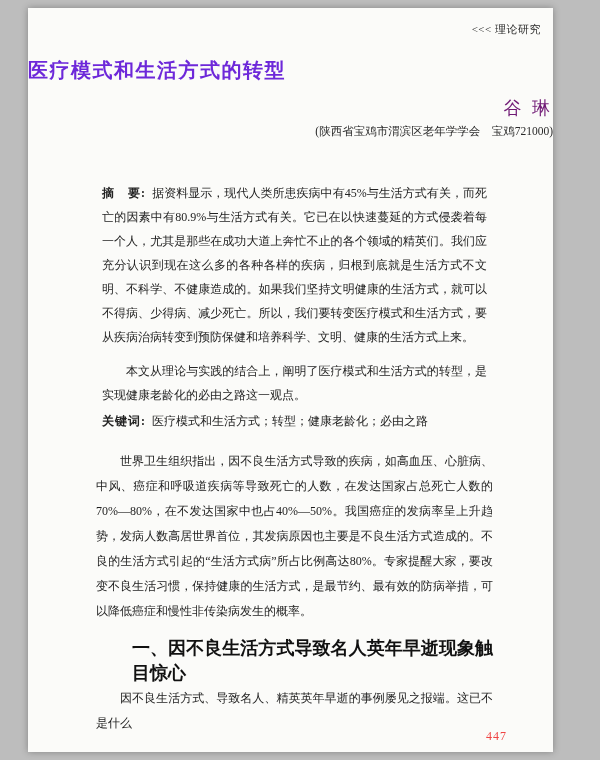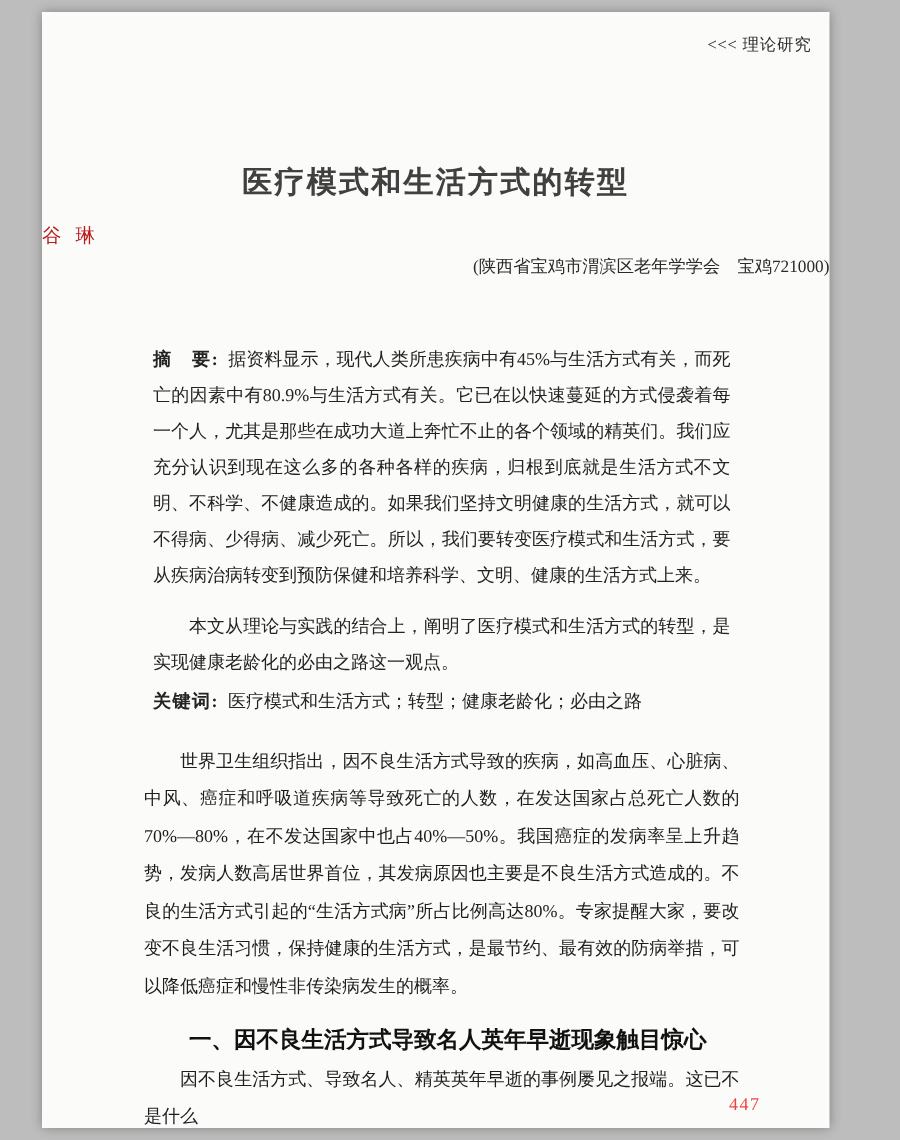--- a/index.html
+++ b/index.html
@@ -16,30 +16,30 @@
     background:#fbfbf9;
     color:#1e1e1e;
     box-shadow:0 0 7px rgba(0,0,0,.3);
     overflow:hidden;
   }
   .page-header {
     position:absolute; top:14px; right:12px;
     font-size:11px; letter-spacing:.5px; color:#2b2b2b;
   }
   .title {
-    padding-top:100px;
-    text-align:center;
+    padding-top:48px;
+    text-align:left;
     font-size:20px; font-weight:bold;
     line-height:28px; letter-spacing:1.5px;
-    color:#404040;
+    color:#6d28d9;
   }
   .title span { display:block; }
   .author {
-    margin-top:12px; text-align:left;
-    font-size:13px; letter-spacing:3px; color:#b91c1c;
+    margin-top:12px; text-align:right;
+    font-size:18px; letter-spacing:3px; color:#701a75;
   }
   .affiliation {
     margin-top:4px; text-align:right;
     font-size:11.5px; color:#2a2a2a;
   }
   .abstract-block {
     margin:42px 66px 0 74px;
     font-size:12px; line-height:24px;
     text-align:justify; color:#232323;
   }
@@ -49,21 +49,21 @@
   .para2 { margin-top:10px; text-indent:2em; }
   .keywords { margin-top:2px; }
   .body-text {
     margin:16px 60px 0 68px;
     font-size:12px; line-height:25px;
     text-align:justify; color:#1d1d1d;
   }
   .indent { text-indent:2em; }
   .section {
     margin-top:12px; padding-left:2em;
-    font-size:15px; font-weight:bold; line-height:25px;
+    font-size:18px; font-weight:bold; line-height:25px;
     color:#111;
   }
   .page-number {
     position:absolute; right:46px; bottom:8px;
     font-size:12px; letter-spacing:1px; color:#ef4444;
   }
 </style>
 </head>
 <body>
 

